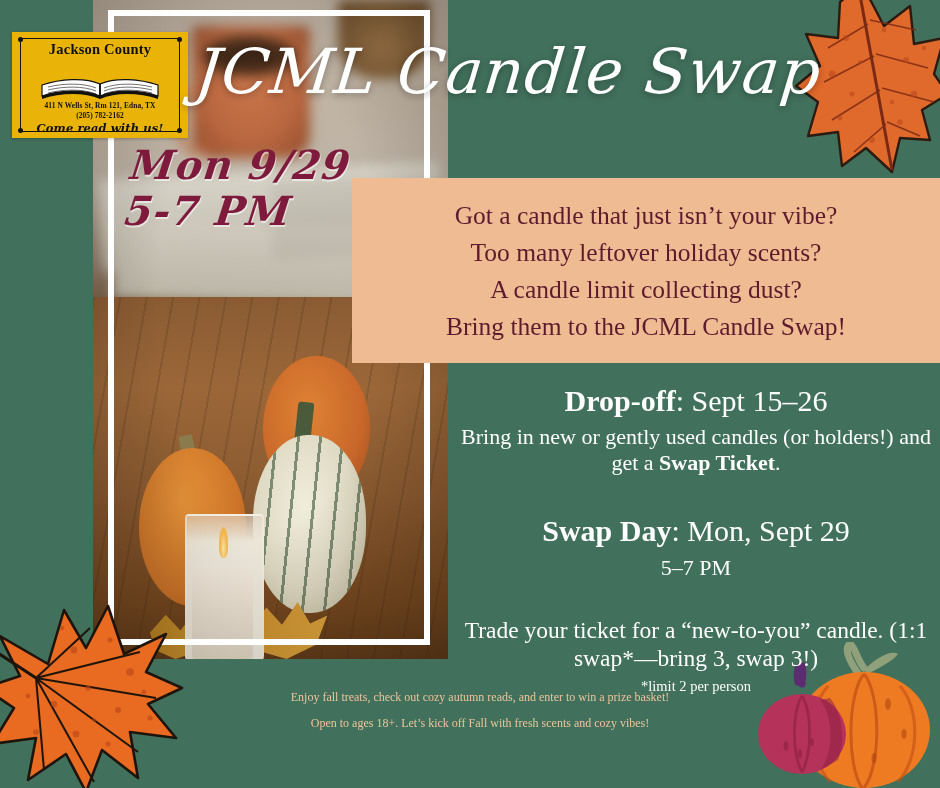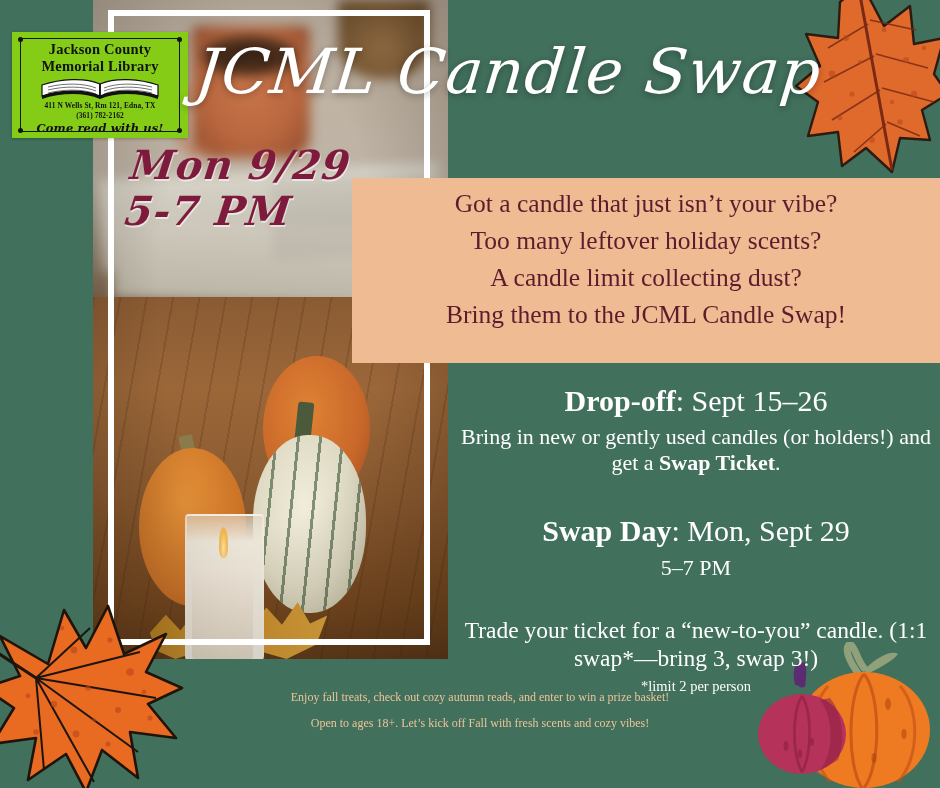--- a/index.html
+++ b/index.html
@@ -75,21 +75,21 @@
     background:linear-gradient(120deg,#b8801f,#d09a35);
     clip-path:polygon(0% 50%,25% 16%,48% 46%,70% 12%,100% 44%,80% 84%,40% 100%,10% 84%);}
   .ph-vignette{position:absolute;inset:0;
     background:radial-gradient(ellipse at 50% 45%,rgba(0,0,0,0) 45%,rgba(30,18,8,.28) 100%);}
 
   
   .photo-frame{position:absolute;left:108px;top:10px;width:322px;height:635px;
     border:6px solid #ffffff;box-sizing:border-box;}
 
   
-  .logo{position:absolute;left:12px;top:32px;width:176px;height:106px;background:#84cc16;
+  .logo{position:absolute;left:12px;top:32px;width:176px;height:106px;background:#eab308;
     box-shadow:0 1px 3px rgba(0,0,0,.25);}
   .logo-inner{position:absolute;left:8px;top:6px;right:8px;bottom:6px;
     border:1.6px solid #141414;}
   .logo-corner{position:absolute;width:5px;height:5px;border-radius:50%;background:#141414;}
   .lc-tl{left:6px;top:5px;} .lc-tr{right:6px;top:5px;}
   .lc-bl{left:6px;bottom:5px;} .lc-br{right:6px;bottom:5px;}
   .logo-txt{position:absolute;left:0;right:0;text-align:center;color:#111;
     font-family:"Liberation Serif", serif;}
   .logo-l1{top:9px;font-size:14.5px;font-weight:700;letter-spacing:.2px;line-height:17px;}
   .logo-l2{top:26px;font-size:14.5px;font-weight:700;letter-spacing:.2px;line-height:17px;}
@@ -109,21 +109,21 @@
   .datetext{position:absolute;left:128px;top:142px;width:230px;
     color:#7E1B3C;font-family:"DejaVu Serif", serif;font-style:italic;font-weight:700;
     font-size:40px;line-height:46px;letter-spacing:1px;
     text-shadow:1px 2px 0 rgba(255,255,255,.55);transform:skewX(-7deg);}
 
   
   .peach{position:absolute;left:352px;top:178px;width:588px;height:185px;
     background:#EEBB92;}
   .peach p{margin:0;text-align:center;color:#5E1B2E;
     font-family:"Liberation Serif", serif;font-size:25.5px;line-height:37px;}
-  .peach-pad{padding:7px 14px 0 14px;}
+  .peach-pad{padding:19px 14px 0 14px;}
 
   
   .rightcol{position:absolute;left:452px;top:378px;width:488px;color:#FFFFFF;
     text-align:center;font-family:"Liberation Serif", serif;}
   .r-head{font-size:30px;line-height:38px;margin:4px;}
   .r-head b{font-weight:700;}
   .r-sub{font-size:22px;line-height:26px;margin:2px 0 0 0;}
   .r-sub b{font-weight:700;}
   .blk2{margin-top:36px;}
   .r-time{font-size:22px;line-height:28px;margin:2px 0 0 0;}
@@ -254,33 +254,32 @@
     </svg>
   </div>
 
   <div class="logo">
     <div class="logo-inner"></div>
     <span class="logo-corner lc-tl"></span>
     <span class="logo-corner lc-tr"></span>
     <span class="logo-corner lc-bl"></span>
     <span class="logo-corner lc-br"></span>
     <div class="logo-txt logo-l1">Jackson County</div>
-    <div class="logo-txt logo-l2">Memorial Library</div>
     <div class="logo-book">
       <svg viewBox="0 0 124 22" width="124" height="22">
         <path d="M62 6 C46 -1 22 1 4 7 L4 18 C22 12 46 11 62 18 Z" fill="#fff" stroke="#111" stroke-width="1.2"></path>
         <path d="M62 6 C78 -1 102 1 120 7 L120 18 C102 12 78 11 62 18 Z" fill="#fff" stroke="#111" stroke-width="1.2"></path>
         <path d="M62 6 L62 18" stroke="#111" stroke-width="1.6"></path>
         <path d="M10 9 C26 5 46 5 58 10 M10 12 C26 8 46 8 58 13 M10 15 C26 11 46 11 58 16" stroke="#333" stroke-width=".7" fill="none"></path>
         <path d="M114 9 C98 5 78 5 66 10 M114 12 C98 8 78 8 66 13 M114 15 C98 11 78 11 66 16" stroke="#333" stroke-width=".7" fill="none"></path>
         <path d="M4 18 C22 12 46 11 62 18 C78 11 102 12 120 18 L120 21 C102 15 78 14 62 21 C46 14 22 15 4 21 Z" fill="#111"></path>
       </svg>
     </div>
     <div class="logo-txt logo-l3">411 N Wells St, Rm 121, Edna, TX</div>
-    <div class="logo-txt logo-l4">(361) 782-2162</div>
+    <div class="logo-txt logo-l4">(205) 782-2162</div>
     <div class="logo-txt logo-l5">Come read with us!</div>
   </div>
 
   <div class="headline">JCML Candle Swap</div>
 
   <div class="datetext">
     <div>Mon 9/29</div>
     <div>5-7 PM</div>
   </div>
 

